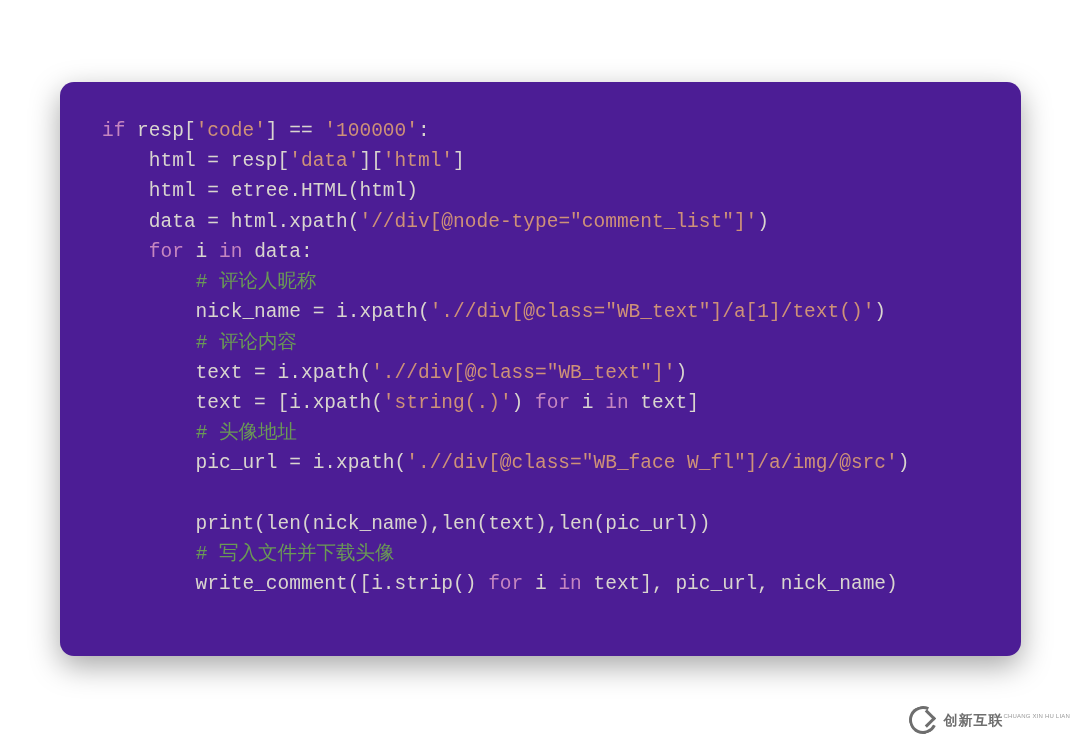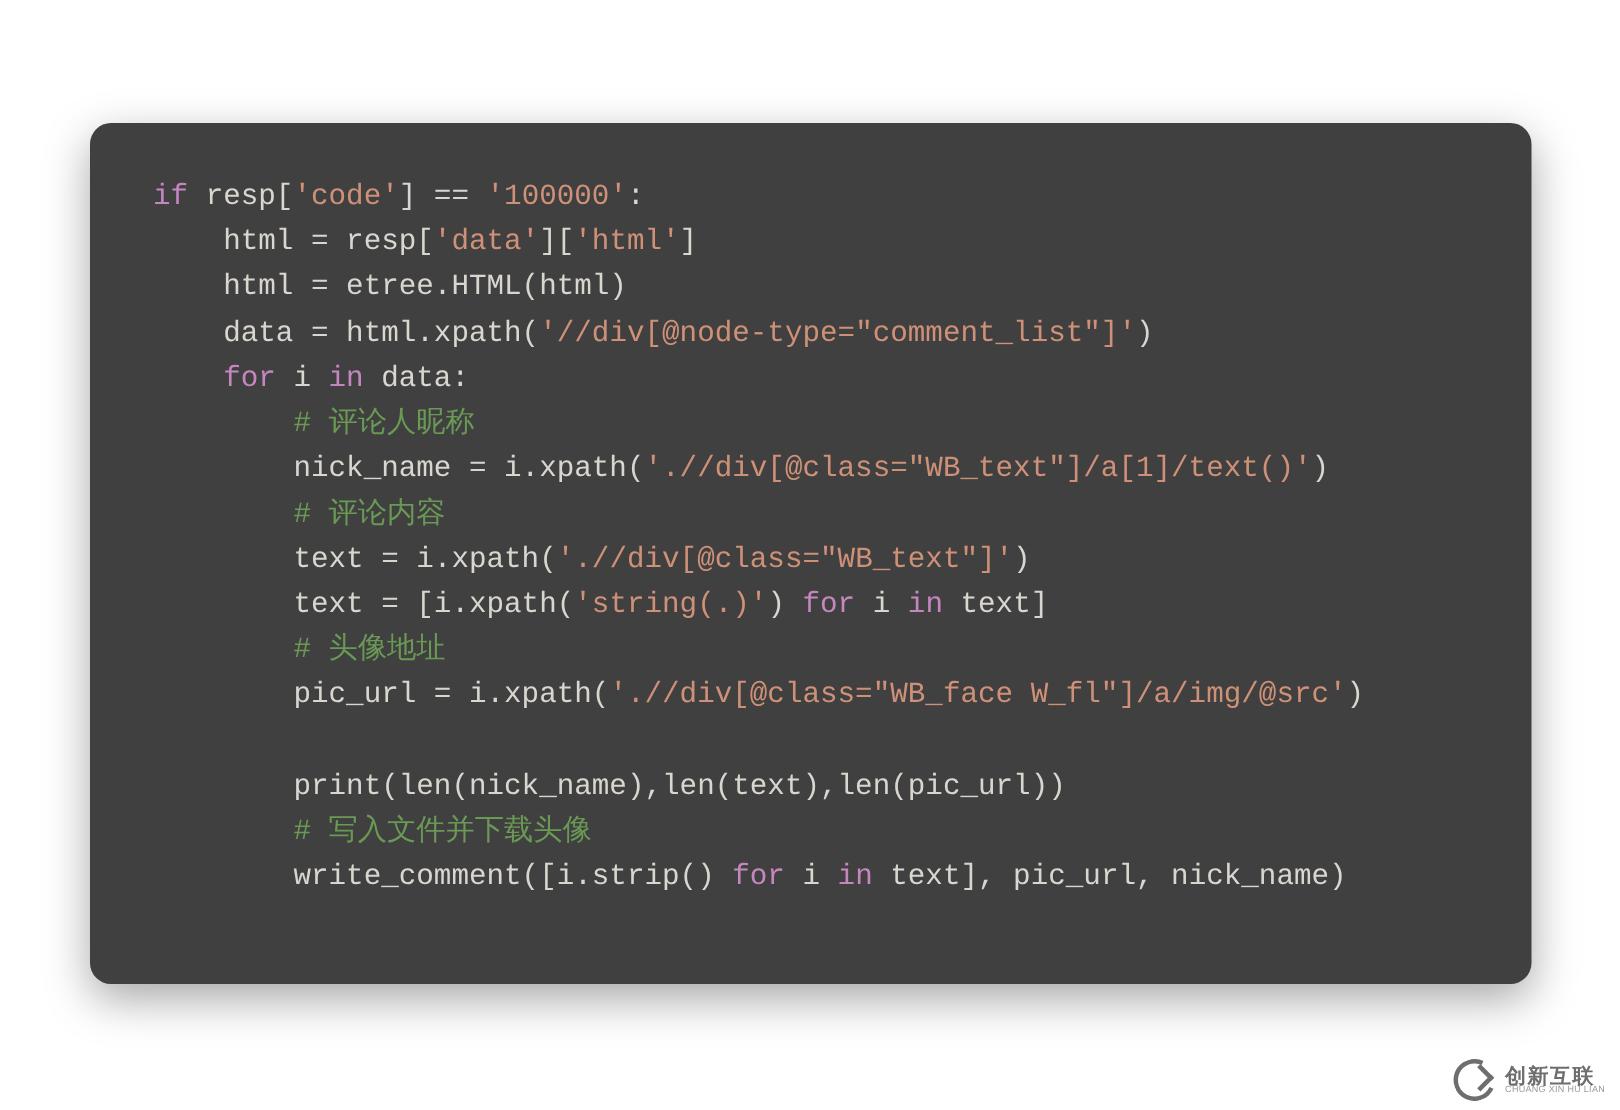--- a/index.html
+++ b/index.html
@@ -14,21 +14,21 @@
     font-family: Consolas, "Courier New", monospace;
     position: relative;
     overflow: hidden;
   }
   .code-panel {
     position: absolute;
     left: 60px;
     top: 82px;
     width: 961px;
     height: 574px;
-    background: #404040;
+    background: #4c1d95;
     border-radius: 14px;
     box-shadow: 0 10px 30px rgba(0,0,0,0.35);
     padding: 34px 42px 20px 42px;
     overflow: hidden;
   }
   pre.code {
     font-family: Consolas, "Courier New", monospace;
     font-size: 19.5px;
     line-height: 1.55;
     color: #e6e6e6;
@@ -69,21 +69,21 @@
     left: 50%;
     top: 20%;
     width: 10px;
     height: 10px;
     border-top: 3px solid #555;
     border-right: 3px solid #555;
     transform: translateX(-20%) rotate(45deg);
   }
   .watermark .txt {
     display: flex;
-    flex-direction: column;
+    flex-direction: row;
     line-height: 1;
     font-family: "Microsoft YaHei", sans-serif;
     color: #555;
   }
   .watermark .txt .zh { font-size: 14px; font-weight: 600; letter-spacing: 1px; }
   .watermark .txt .py { font-size: 6px; letter-spacing: 0.2px; color: #888; }
 </style>
 </head>
 <body>
 

